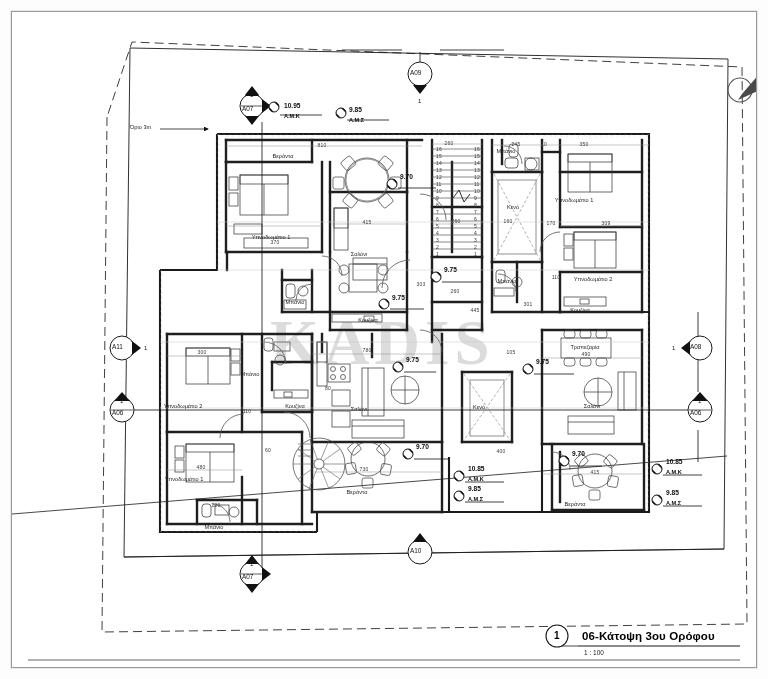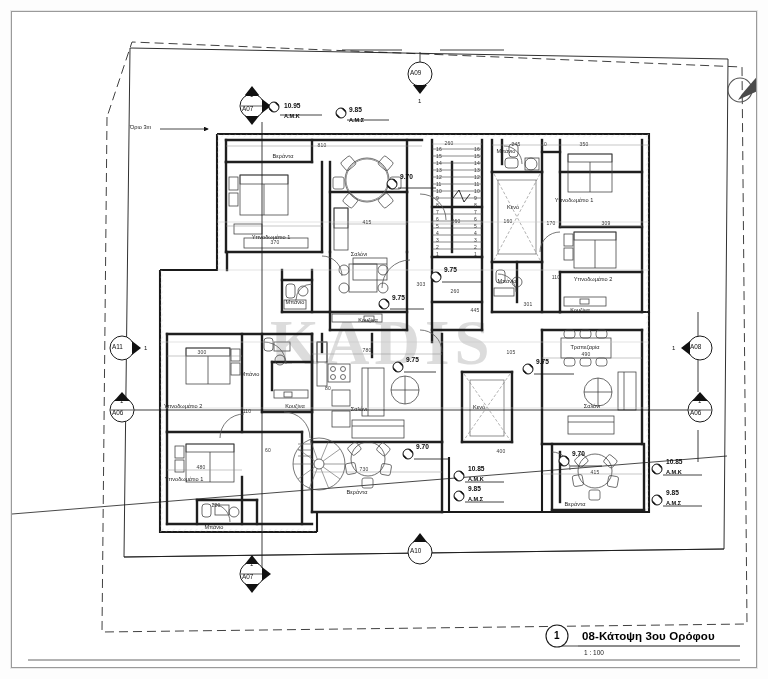--- a/index.html
+++ b/index.html
@@ -686,21 +686,21 @@
       <div class="lbl dim" style="left: 462px; top: 219px;">4</div>
       <div class="lbl dim" style="left: 424px; top: 226px;">3</div>
       <div class="lbl dim" style="left: 462px; top: 226px;">3</div>
       <div class="lbl dim" style="left: 424px; top: 233px;">2</div>
       <div class="lbl dim" style="left: 462px; top: 233px;">2</div>
       <div class="lbl dim" style="left: 424px; top: 240px;">1</div>
       <div class="lbl dim" style="left: 462px; top: 240px;">1</div>
     </div>
 
   <div class="lbl tb-num" style="left:542px;top:619px;">1</div>
-  <div class="lbl tb-title" style="left:570px;top:619px;">08-Κάτοψη 3ου Ορόφου</div>
+  <div class="lbl tb-title" style="left:570px;top:619px;">06-Κάτοψη 3ου Ορόφου</div>
   <div class="lbl tb-scale" style="left:572px;top:638px;">1 : 100</div>
 
   <div class="lbl bound" style="left:118px;top:113px;">Όριο 3m</div>
 
   <div class="lbl mark" style="left:398px;top:58px;">A09</div>
   <div class="lbl marknum" style="left:406px;top:86px;">1</div>
 
   <div class="lbl mark" style="left:230px;top:94px;">A07</div>
   <div class="lbl marknum" style="left:238px;top:80px;">1</div>
 

